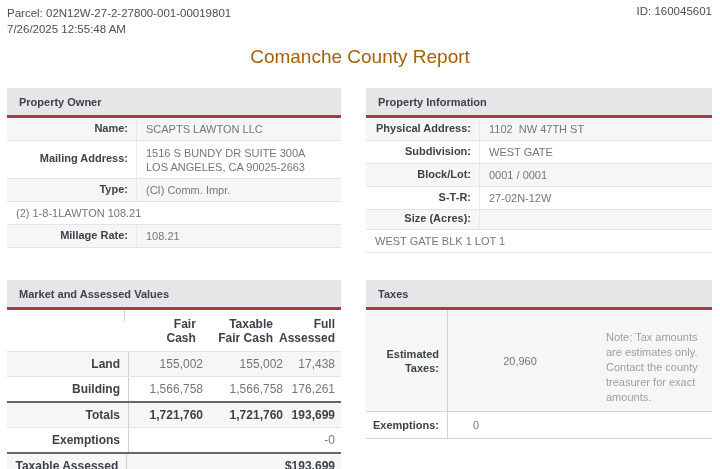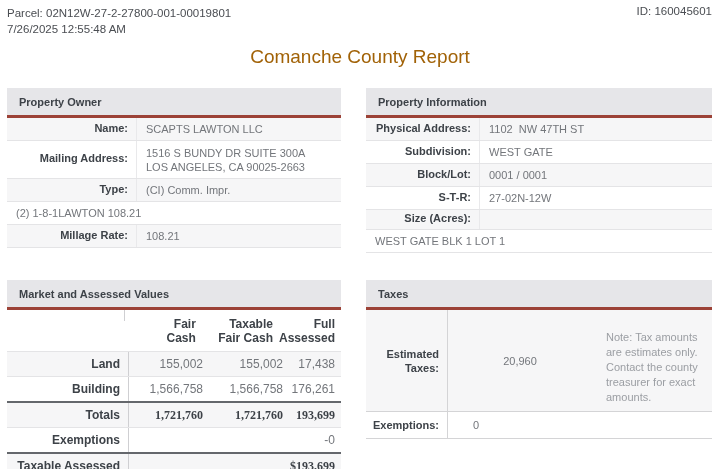--- a/index.html
+++ b/index.html
@@ -41,21 +41,21 @@
   .m-label {
     width:122px; text-align:right; font-weight:700; color:#3d4248;
     padding:6px 8px 5px 0; border-right:1px solid #cfcfd2;
     display:flex; align-items:center; justify-content:flex-end;
   }
   .m-c1 { width:80px; } .m-c2 { width:80px; } .m-c3 { flex:1; }
   .m-cell { text-align:right; color:#73767b; padding:6px 6px 5px 0; display:flex; align-items:center; justify-content:flex-end; }
   .m-head { border-bottom:1px solid #e4e4e6; }
   .m-head .m-cell { font-weight:700; color:#3d4248; white-space:pre-line; line-height:14px; padding-top:7px; padding-bottom:6px; align-items:flex-end; }
   .m-head .m-label { border-right:1px solid #cfcfd2; }
-  .m-row.bold .m-cell, .m-cell.boldv { font-weight:700; color:#3d4248;font-family:Liberation Serif, serif; }
+  .m-row.bold .m-cell, .m-cell.boldv { font-weight:700; color:#3d4248; }
   
   .t-row { display:flex; font-size:11px; line-height:14px; border-bottom:1px solid #d4d4d6; background:#fff; }
   .t-row.alt { background:#f6f6f7;gap:44px; }
   .t-label {
     width:82px; text-align:right; font-weight:700; color:#3d4248;
     padding:6px 8px; border-right:1px solid #d4d4d6;
     display:flex; flex-direction:column; justify-content:center; align-items:flex-end;
   }
   .t-value { width:56px; color:#73767b; display:flex; align-items:center; justify-content:center; padding:6px 2px; }
   .t-note { flex:1; color:#9b9ea3; padding:20px 12px 6px 14px; line-height:15px; }

